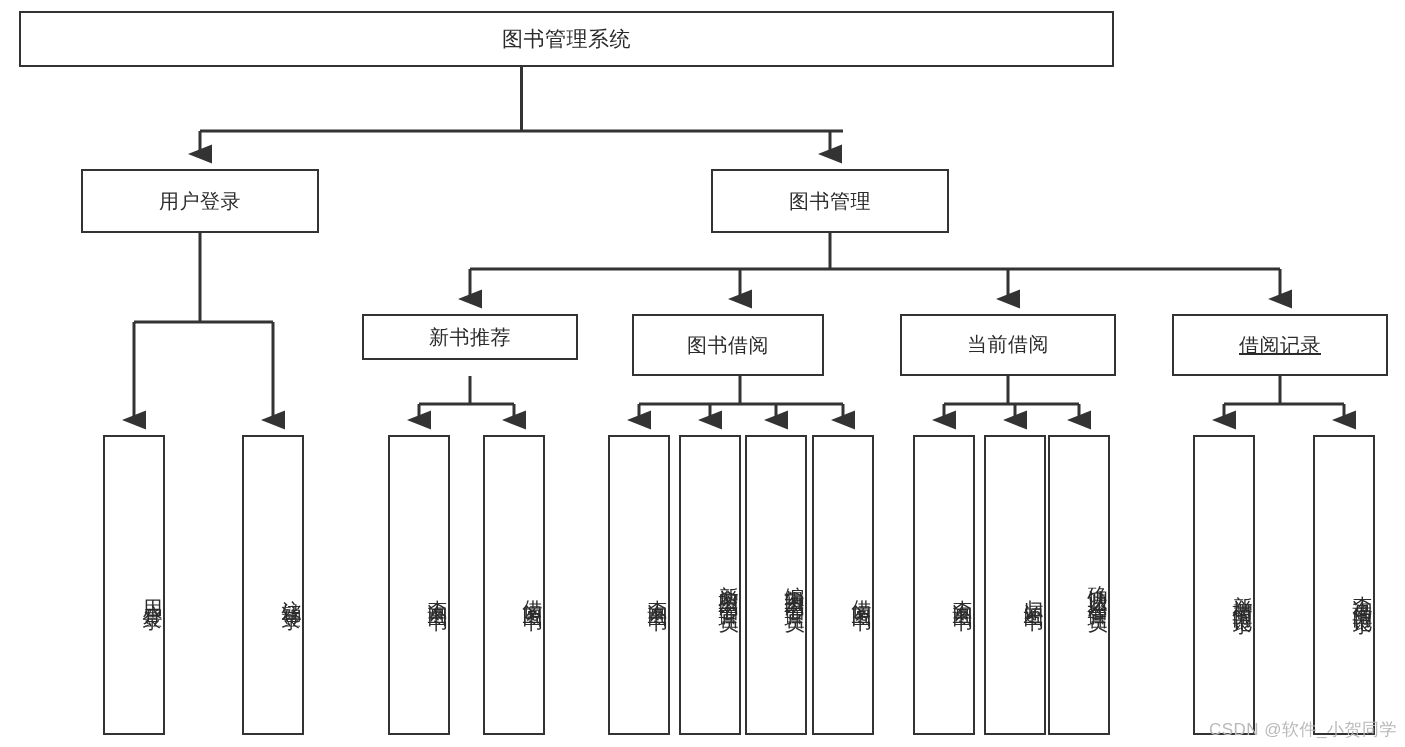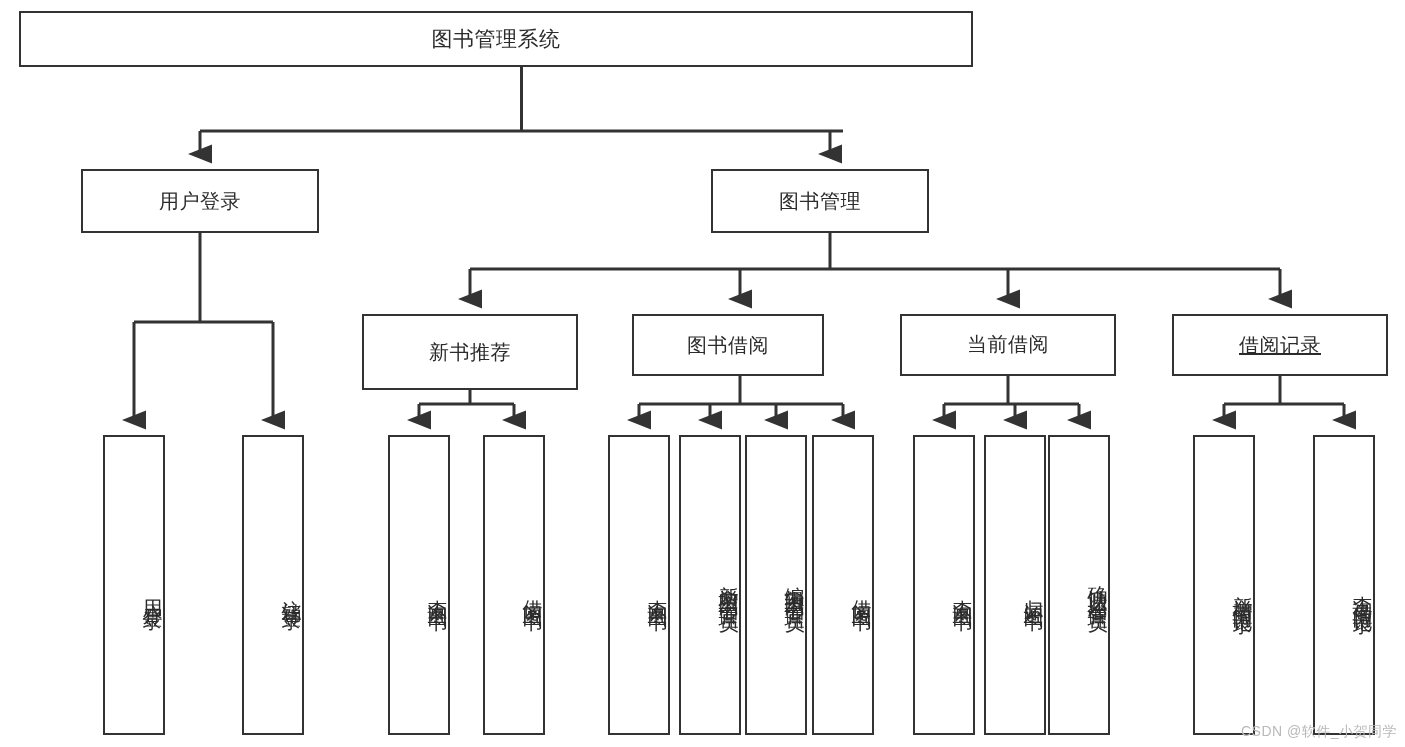--- a/index.html
+++ b/index.html
@@ -55,21 +55,21 @@
   .node.leaf.tall {
     padding-top: 6px;
   }
   .node .label {
     display: block;
   }
   .watermark {
     position: absolute;
     right: 8px;
     bottom: 6px;
-    font-size: 14px;
+    font-size: 17px;
     color: #b9b9b9;
     letter-spacing: 0.5px;
     white-space: nowrap;
   }
 </style>
 </head>
 <body>
 
 <div id="canvas">
 
@@ -116,32 +116,32 @@
       <path d="M1015,404 L1015,420" marker-end="url(#arw)"></path>
       <path d="M1079,404 L1079,420" marker-end="url(#arw)"></path>
 
       <path d="M1280,376 L1280,404"></path>
       <path d="M1224,404 L1344,404"></path>
       <path d="M1224,404 L1224,420" marker-end="url(#arw)"></path>
       <path d="M1344,404 L1344,420" marker-end="url(#arw)"></path>
     </g>
   </svg>
 
-  <div class="node root" style="left: 19px; top: 11px; width: 954px; height: 56px;">
+  <div class="node root" style="left: 19px; top: 11px; width: 1095px; height: 56px;">
     <span class="label">图书管理系统</span>
   </div>
 
   <div class="node" style="left: 81px; top: 169px; width: 238px; height: 64px;">
     <span class="label">用户登录</span>
   </div>
-  <div class="node" style="left: 711px; top: 169px; width: 218px; height: 64px; text-align: right;">
+  <div class="node" style="left: 711px; top: 169px; width: 238px; height: 64px; text-align: right;">
     <span class="label">图书管理</span>
   </div>
 
-  <div class="node" style="left: 362px; top: 314px; width: 216px; height: 76px;">
+  <div class="node" style="left: 362px; top: 314px; width: 216px; height: 46px;">
     <span class="label">新书推荐</span>
   </div>
   <div class="node" style="left: 632px; top: 314px; width: 192px; height: 62px;">
     <span class="label">图书借阅</span>
   </div>
   <div class="node" style="left: 900px; top: 314px; width: 216px; height: 62px; font-family: Liberation Mono, monospace;">
     <span class="label">当前借阅</span>
   </div>
   <div class="node" style="left: 1172px; top: 314px; width: 216px; height: 62px; text-decoration: underline;">
     <span class="label">借阅记录</span>

